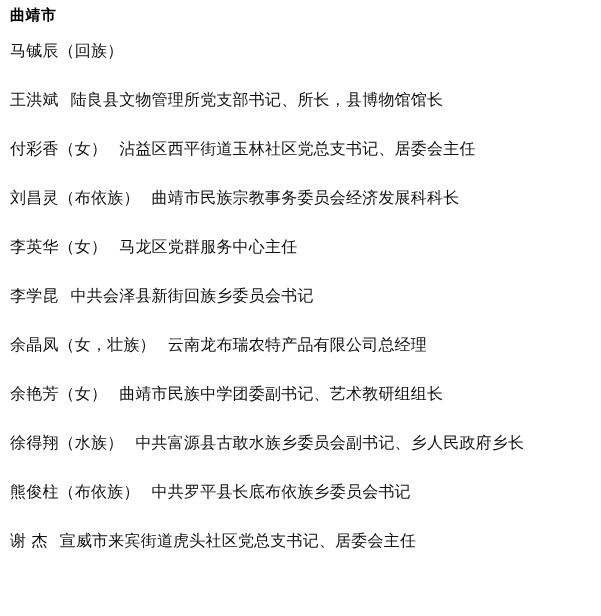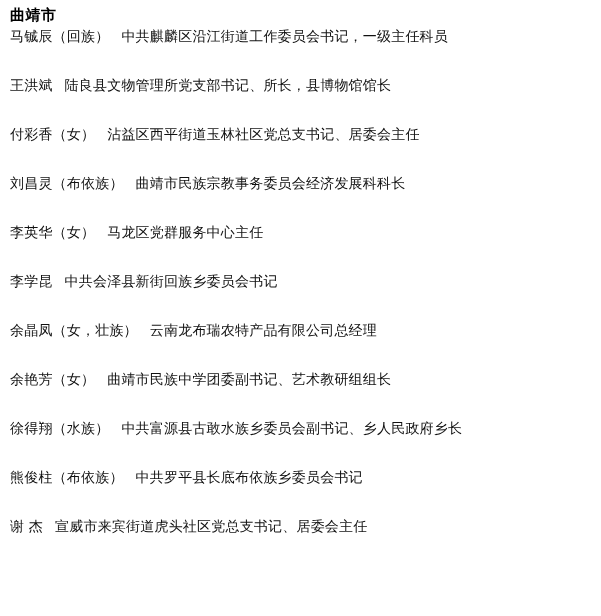--- a/index.html
+++ b/index.html
@@ -30,25 +30,26 @@
     padding: 4px 0 0 0;
     line-height: 22px;
     letter-spacing: 0.5px;
   }
   .entry-list {
     margin: 0;
     padding: 0;
     list-style: none;
   }
   .entry {
-    font-size: 14px;
+    font-size: 16px;
     line-height: 20px;
     color: #111111;
     height: 49px;
     display: flex;
+    align-items: center;
     white-space: nowrap;
     overflow: hidden;
     letter-spacing: 0.2px;
   }
   .entry .name {
     display: inline-block;
   }
   .entry .gap {
     display: inline-block;
     width: 12px;
@@ -61,21 +62,20 @@
 <body>
 
 <div class="page">
 
   <h1 class="doc-title">曲靖市</h1>
 
   <ul class="entry-list">
     <li class="entry">
       <span class="name">马铖辰（回族）</span>
       <span class="gap"></span>
-      <span class="desc">中共麒麟区沿江街道工作委员会书记，一级主任科员</span>
     </li>
     <li class="entry">
       <span class="name">王洪斌</span>
       <span class="gap"></span>
       <span class="desc">陆良县文物管理所党支部书记、所长，县博物馆馆长</span>
     </li>
     <li class="entry">
       <span class="name">付彩香（女）</span>
       <span class="gap"></span>
       <span class="desc">沾益区西平街道玉林社区党总支书记、居委会主任</span>

